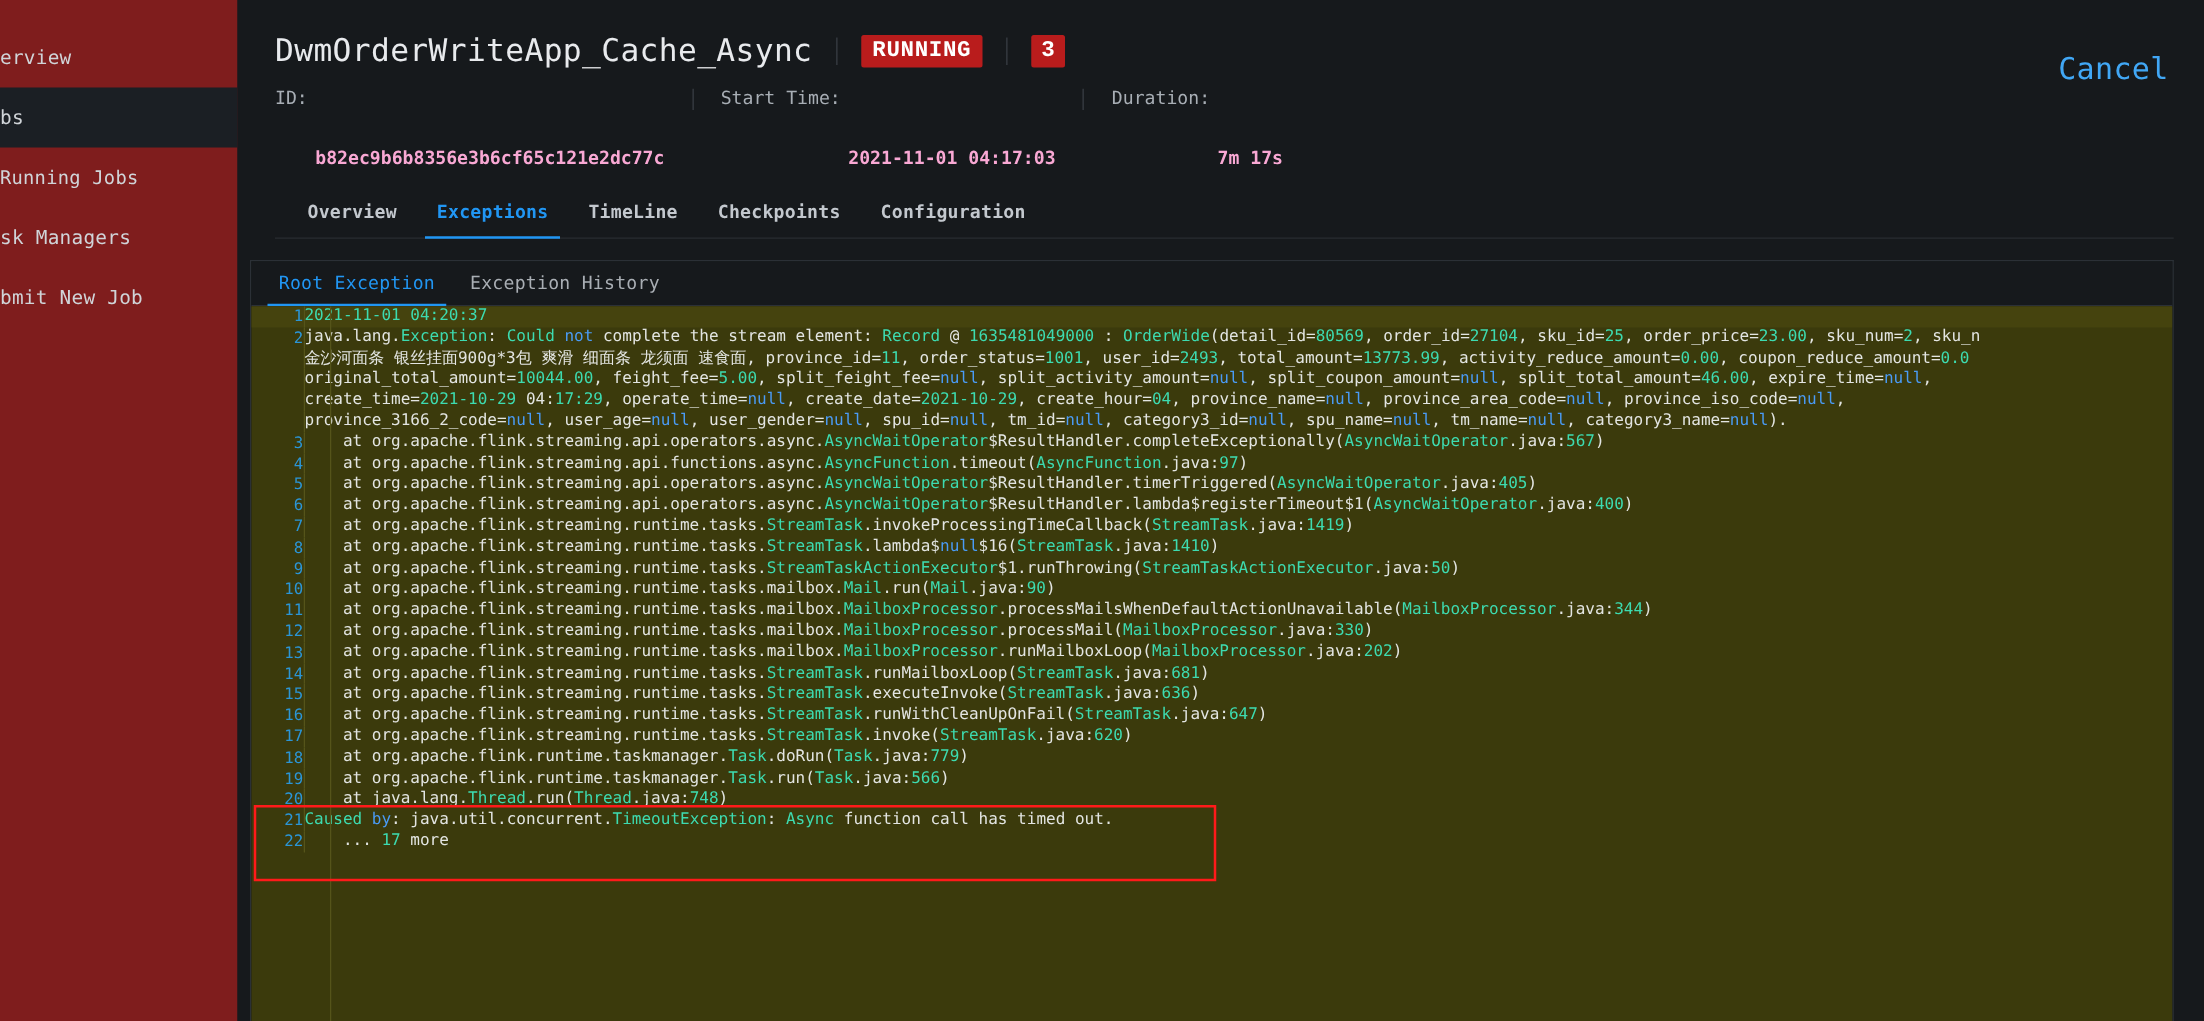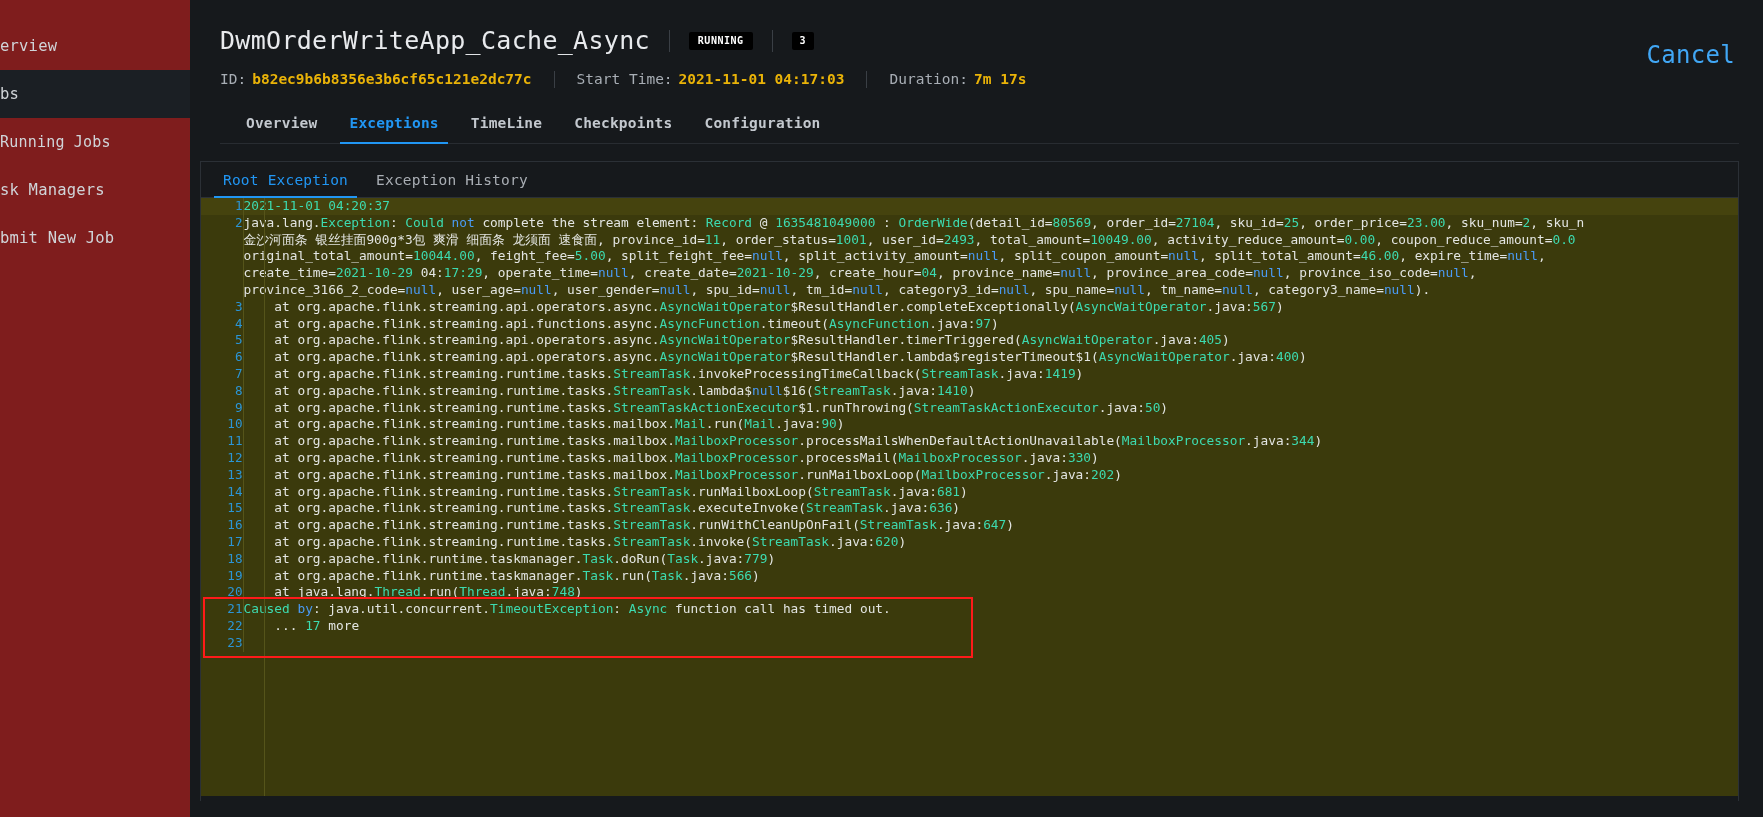--- a/index.html
+++ b/index.html
@@ -52,39 +52,40 @@
     font-weight: 400;
     letter-spacing: .3px;
   }
   .sep-v {
     display: inline-block;
     width: 1px; height: 22px;
     background: #3a3f45;
     margin: 0 19px;
   }
   .badge {
-    background: #000000;
+    background: #b91c1c;
     color: #ffffff;
-    font-size: 10px;
+    font-size: 18px;
     font-weight: bold;
     padding: 4px 9px 4px 9px;
     border-radius: 2px;
     letter-spacing: .5px;
     line-height: 1;
+    font-family: Liberation Mono, monospace;
   }
   .badge.count { padding: 4px 8px; }
 
   .meta-row {
     display: flex; align-items: flex-start;
     margin-top: 16px;
     font-size: 14.5px;
     color: #a8aeb5;
   }
   .meta-label { color: #a8aeb5; }
-  .meta-val { color: #eab308; font-weight: bold; margin-left: 6px; }
+  .meta-val { color: #f9a8d4; font-weight: bold; margin-left: 6px; margin-top: 48px; }
   .sep-m {
     display: inline-block; width: 1px; height: 17px;
     background: #3a3f45; margin: 0 22px;
   }
 
   .cancel-link {
     position: absolute;
     right: 28px; top: 41px;
     color: #41a7f5;
     font-size: 24px;
@@ -266,21 +267,21 @@
               <tr class="first">
                 <td class="ln">1</td>
                 <td class="src"><span class="cy">2021-11-01 04:20:37</span></td>
               </tr>
               <tr>
                 <td class="ln">2</td>
                 <td class="src">java.lang.<span class="cy">Exception</span>: <span class="cy">Could</span> <span class="bl">not</span> complete the stream element: <span class="cy">Record</span> @ <span class="gr">1635481049000</span> : <span class="cy">OrderWide</span>(detail_id=<span class="gr">80569</span>, order_id=<span class="gr">27104</span>, sku_id=<span class="gr">25</span>, order_price=<span class="gr">23.00</span>, sku_num=<span class="gr">2</span>, sku_n</td>
               </tr>
               <tr>
                 <td class="ln"></td>
-                <td class="src">金沙河面条 银丝挂面900g*3包 爽滑 细面条 龙须面 速食面, province_id=<span class="gr">11</span>, order_status=<span class="gr">1001</span>, user_id=<span class="gr">2493</span>, total_amount=<span class="gr">10049.00</span>, activity_reduce_amount=<span class="gr">0.00</span>, coupon_reduce_amount=<span class="gr">0.0</span></td>
+                <td class="src">金沙河面条 银丝挂面900g*3包 爽滑 细面条 龙须面 速食面, province_id=<span class="gr">11</span>, order_status=<span class="gr">1001</span>, user_id=<span class="gr">2493</span>, total_amount=<span class="gr">13773.99</span>, activity_reduce_amount=<span class="gr">0.00</span>, coupon_reduce_amount=<span class="gr">0.0</span></td>
               </tr>
               <tr>
                 <td class="ln"></td>
                 <td class="src">original_total_amount=<span class="gr">10044.00</span>, feight_fee=<span class="gr">5.00</span>, split_feight_fee=<span class="bl">null</span>, split_activity_amount=<span class="bl">null</span>, split_coupon_amount=<span class="bl">null</span>, split_total_amount=<span class="gr">46.00</span>, expire_time=<span class="bl">null</span>,</td>
               </tr>
               <tr>
                 <td class="ln"></td>
                 <td class="src">create_time=<span class="gr">2021-10-29</span> 04:<span class="gr">17:29</span>, operate_time=<span class="bl">null</span>, create_date=<span class="gr">2021-10-29</span>, create_hour=<span class="gr">04</span>, province_name=<span class="bl">null</span>, province_area_code=<span class="bl">null</span>, province_iso_code=<span class="bl">null</span>,</td>
               </tr>
               <tr>
@@ -359,24 +360,20 @@
                 <td class="ln">20</td>
                 <td class="src">    at java.lang.<span class="cy">Thread</span>.run(<span class="cy">Thread</span>.java:<span class="gr">748</span>)</td>
               </tr>
               <tr>
                 <td class="ln">21</td>
                 <td class="src"><span class="cy">Caused</span> <span class="bl">by</span>: java.util.concurrent.<span class="cy">TimeoutException</span>: <span class="cy">Async</span> function call has timed out.</td>
               </tr>
               <tr>
                 <td class="ln">22</td>
                 <td class="src">    ... <span class="gr">17</span> more</td>
-              </tr>
-              <tr>
-                <td class="ln">23</td>
-                <td class="src"></td>
               </tr>
             </tbody>
         </table>
         <div class="redbox" id="redbox" style="top: 399px; height: 61px; left: 2px; width: 770px; border-color: rgb(255, 26, 26);"></div>
       </div>
     </div>
 
   </div>
 </div>
 

